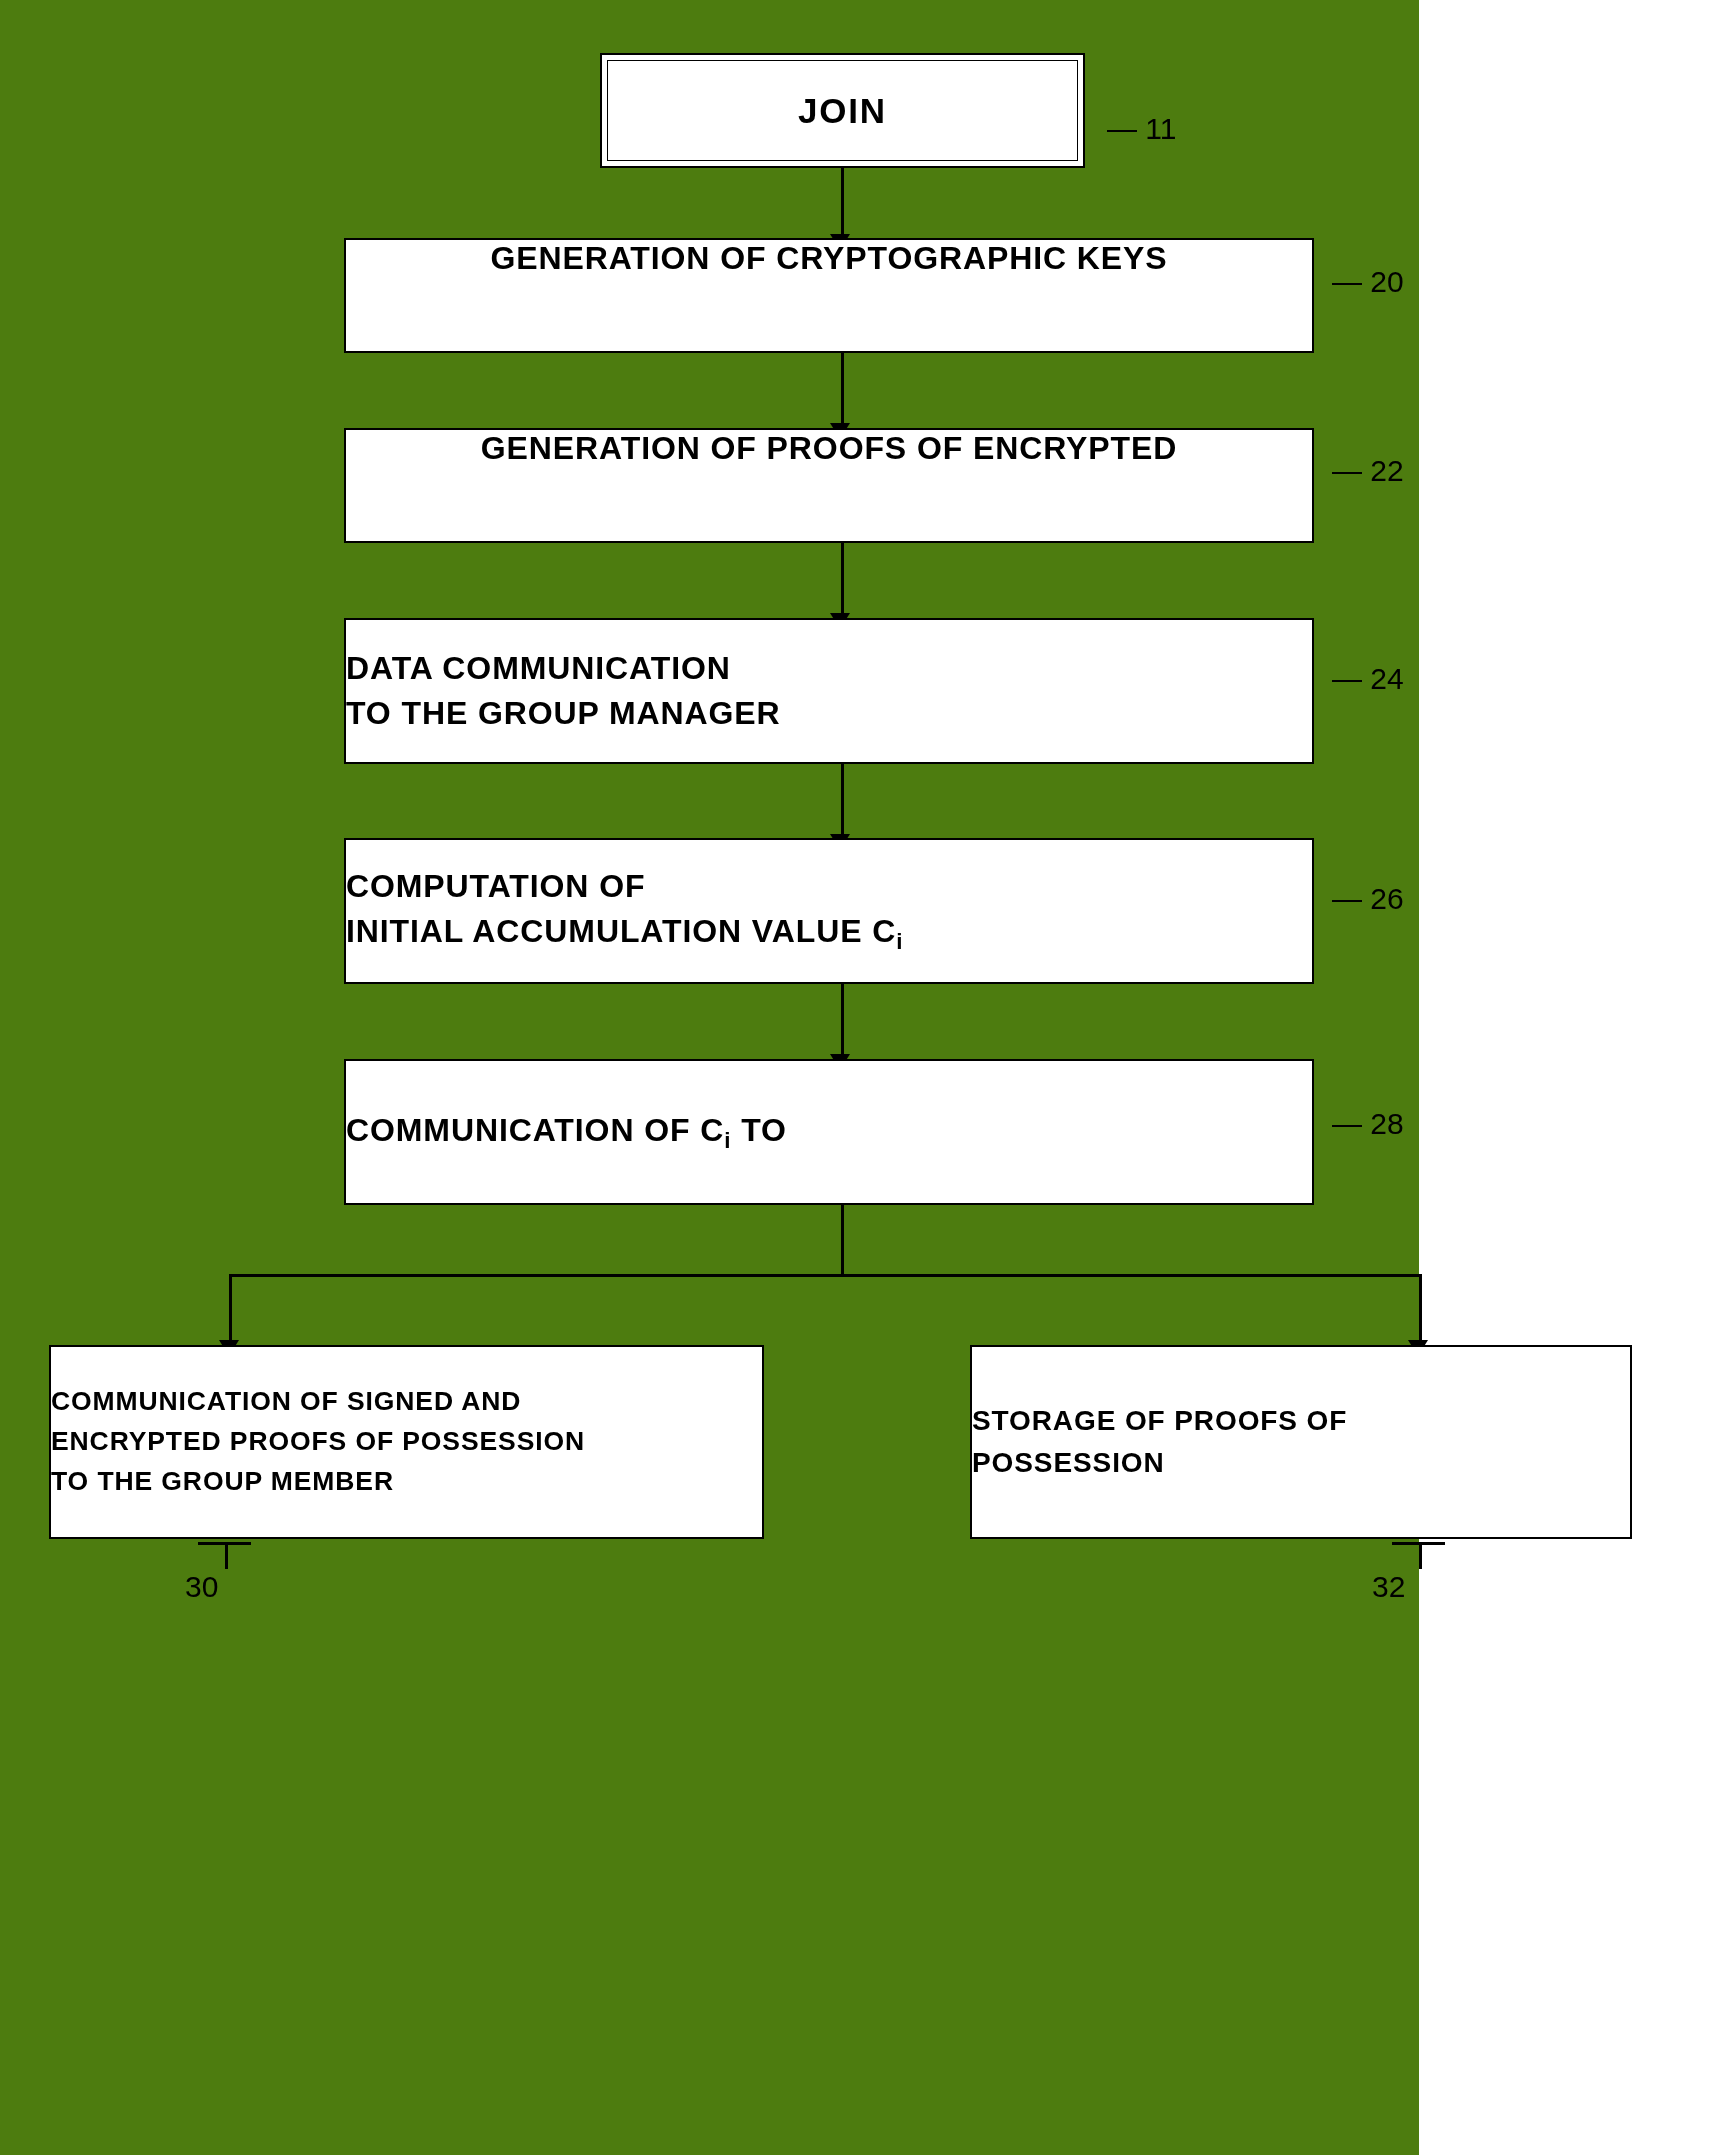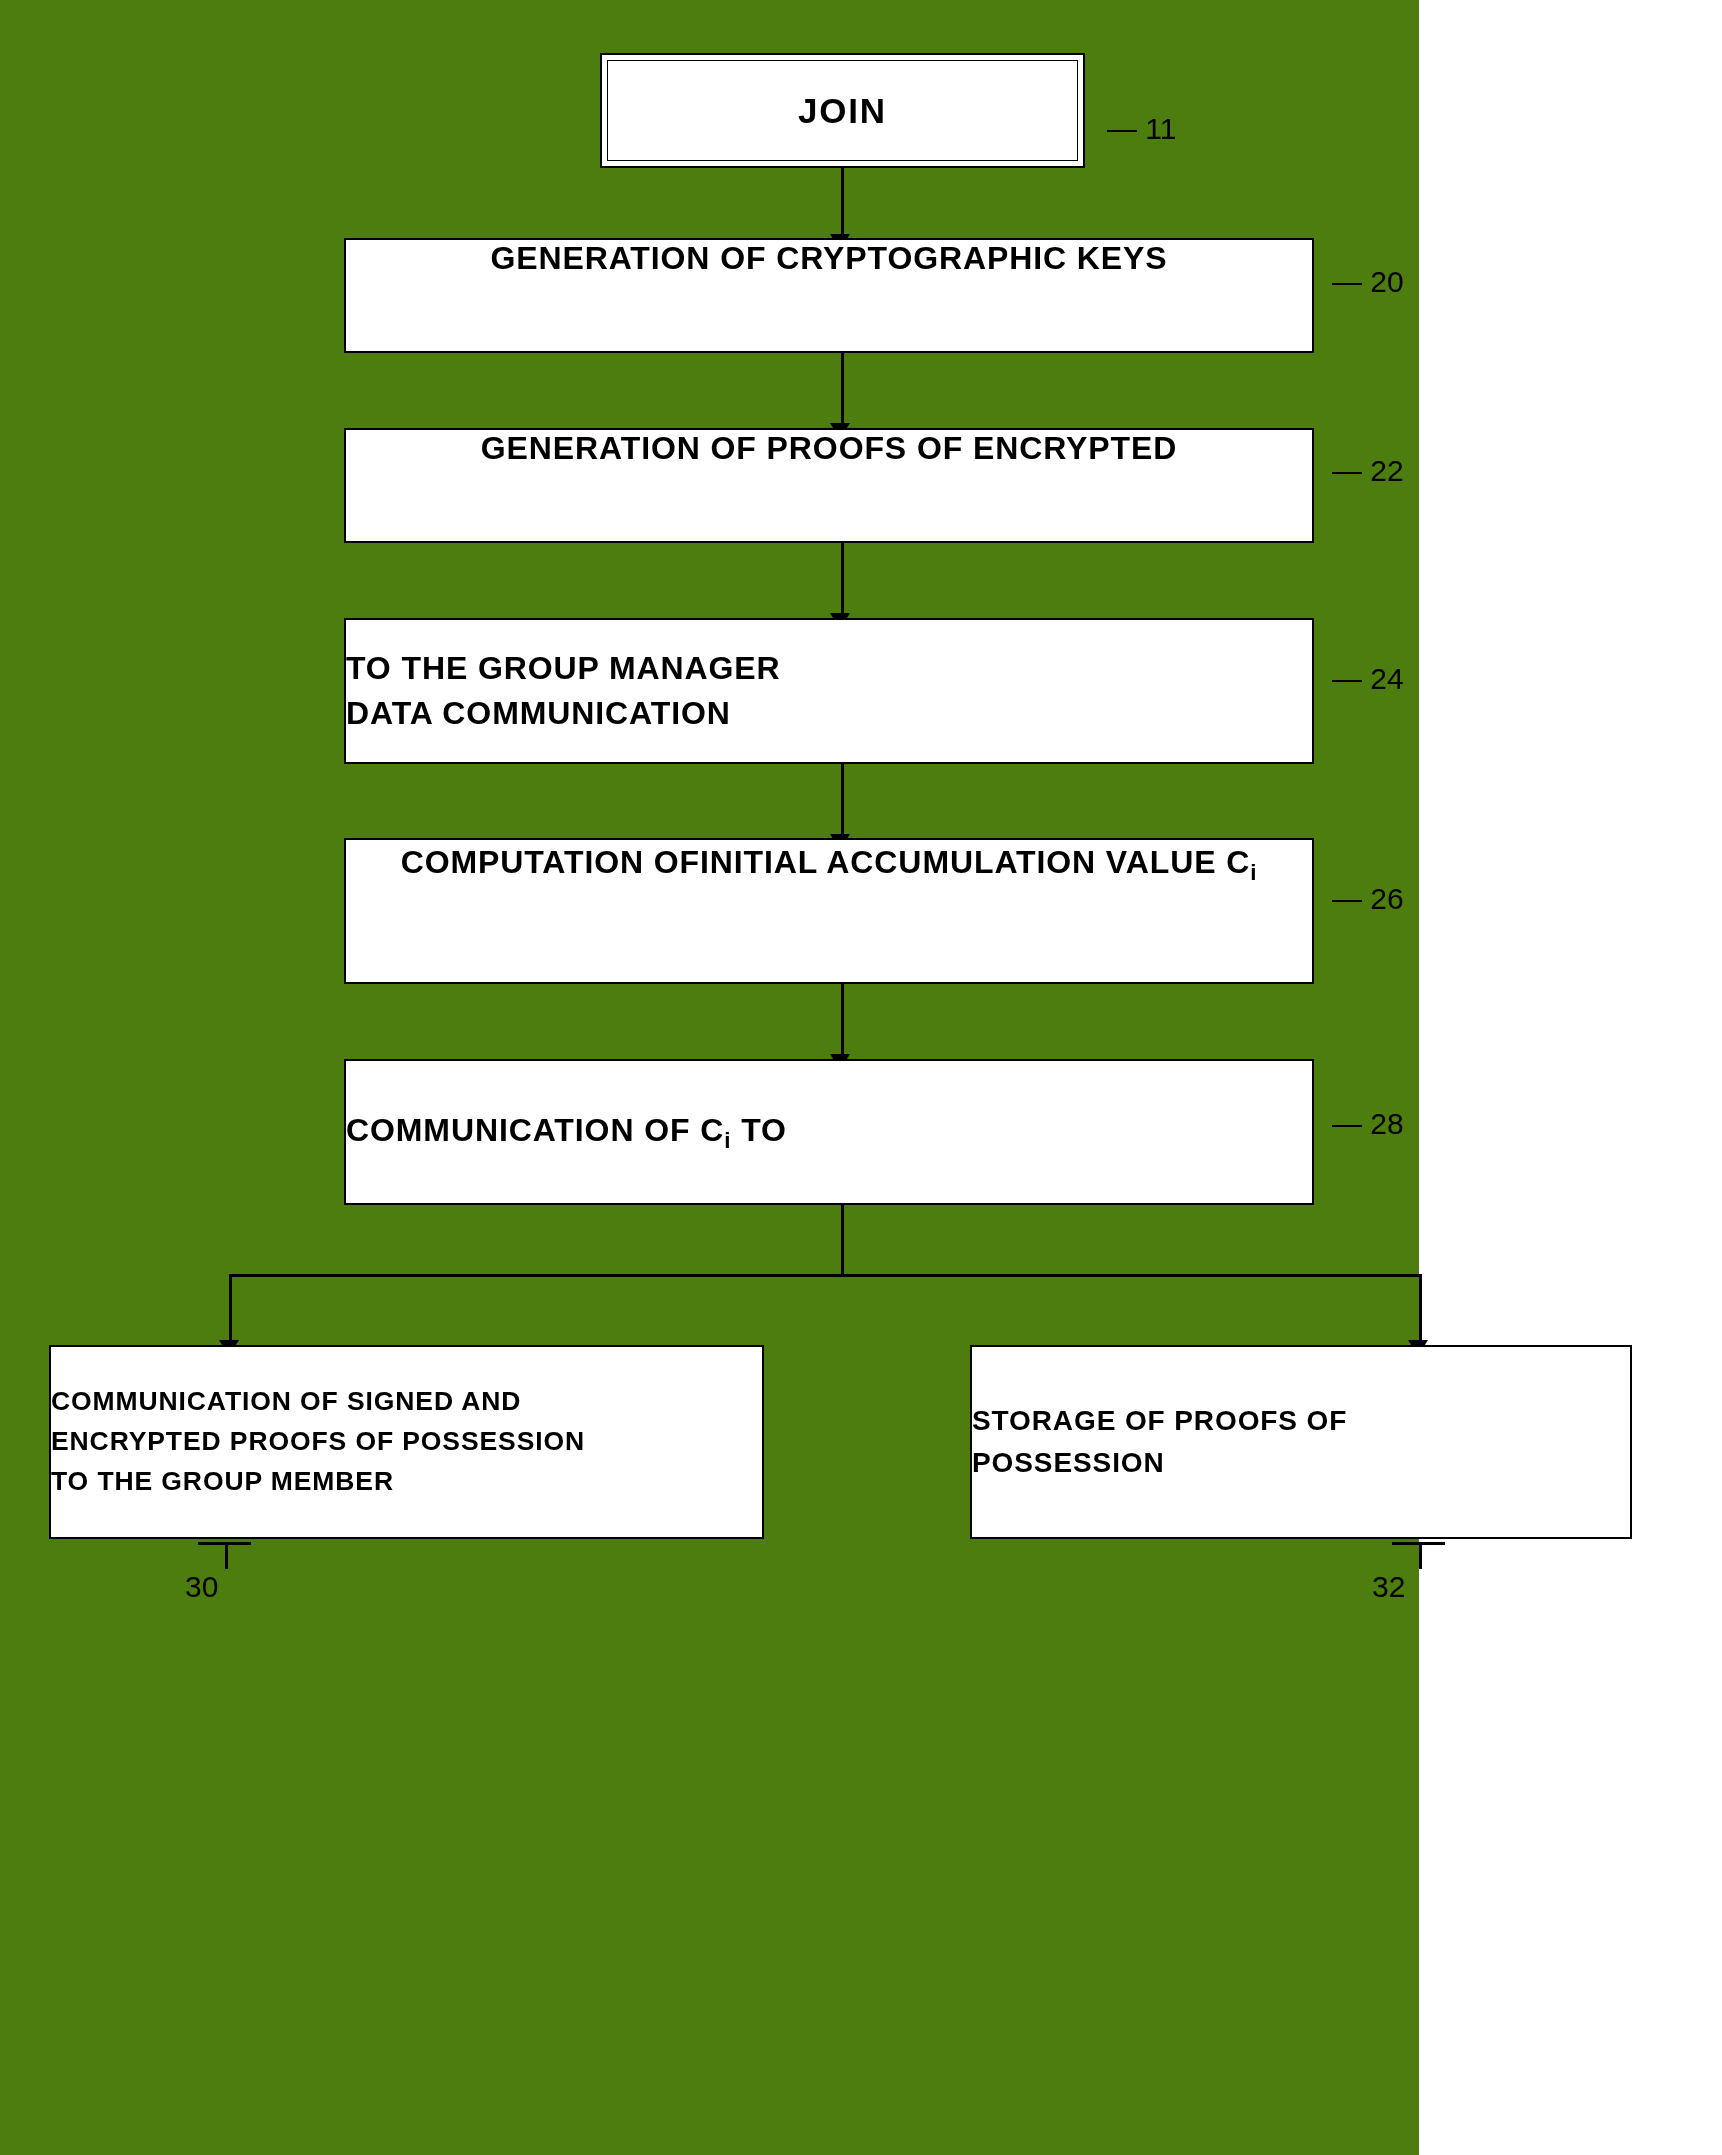--- a/index.html
+++ b/index.html
@@ -121,32 +121,32 @@
   </div>
 
   <div class="ref-label" style="left: 1332px; top: 454px;">
     — 22
   </div>
 
   <div class="arrow arrow-v" style="left: 841px; top: 543px; height: 75px;"></div>
   <div class="arrowhead-down" style="left: 830px; top: 613px;"></div>
 
   <div class="flow-box" style="left: 344px; top: 618px; width: 970px; height: 146px; flex-direction: column; line-height: 1.4;">
+    <span>DATA COMMUNICATION</span>
     <span>TO THE GROUP MANAGER</span>
-    <span>DATA COMMUNICATION</span>
   </div>
 
   <div class="ref-label" style="left: 1332px; top: 662px;">
     — 24
   </div>
 
   <div class="arrow arrow-v" style="left: 841px; top: 763px; height: 75px;"></div>
   <div class="arrowhead-down" style="left: 830px; top: 834px;"></div>
 
-  <div class="flow-box" style="left: 344px; top: 838px; width: 970px; height: 146px; flex-direction: row; line-height: 1.4;">
+  <div class="flow-box" style="left: 344px; top: 838px; width: 970px; height: 146px; flex-direction: column; line-height: 1.4;">
     <span>COMPUTATION OF</span>
     <span>INITIAL ACCUMULATION VALUE C<sub style="font-size:0.7em;">i</sub></span>
   </div>
 
   <div class="ref-label" style="left: 1332px; top: 882px;">
     — 26
   </div>
 
   <div class="arrow arrow-v" style="left: 841px; top: 984px; height: 75px;"></div>
   <div class="arrowhead-down" style="left: 830px; top: 1054px;"></div>

